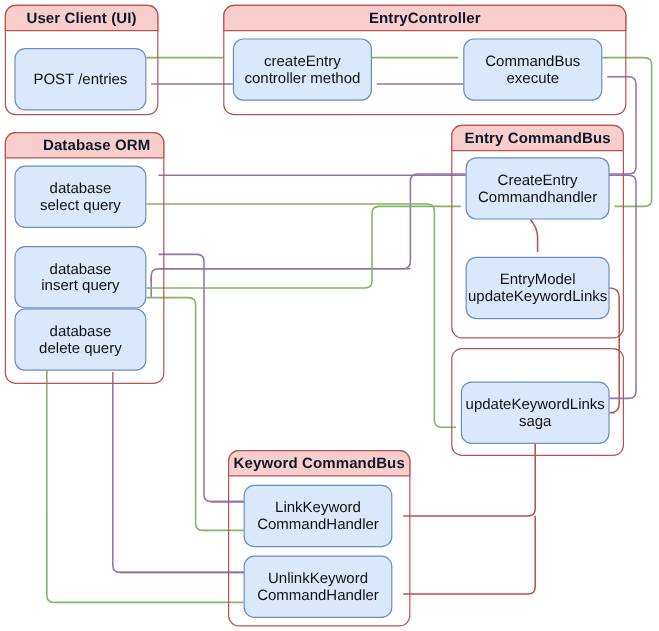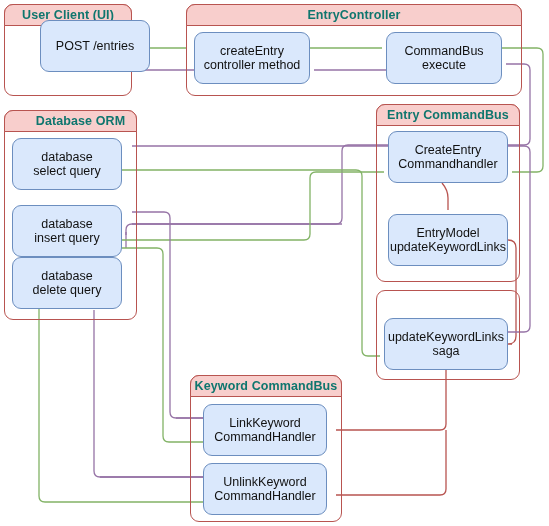--- a/index.html
+++ b/index.html
@@ -1,20 +1,20 @@
 <!DOCTYPE html>
 <html><head>
 <meta charset="utf-8">
 <style>
   html,body{margin:0;padding:0;background:#ffffff;}
   body{font-family:"Liberation Sans",sans-serif;}
   #canvas{position:relative;width:549px;height:526px;background:#ffffff;overflow:hidden;}
   .group{position:absolute;box-sizing:border-box;border:1.4px solid #b85450;border-radius:9px;background:transparent;}
   .group-title{position:absolute;box-sizing:border-box;border:1.4px solid #b85450;background:#f8cecc;border-radius:9px 9px 0 0;
-    display:flex;align-items:center;justify-content:center;color:#0f766e;font-weight:bold;font-size:12.5px;letter-spacing:.1px;}
+    display:flex;align-items:center;justify-content:center;color:#0f172a;font-weight:bold;font-size:12.5px;letter-spacing:.1px;}
   .node{position:absolute;box-sizing:border-box;border:1.3px solid #6c8ebf;background:#dae8fc;border-radius:9px;
     display:flex;align-items:center;justify-content:center;text-align:center;color:#111111;font-size:12.5px;line-height:14.5px;
     white-space:pre-line;}
   svg.edges{position:absolute;left:0;top:0;width:549px;height:526px;pointer-events:none;}
   svg.edges path{fill:none;stroke-width:1.3;}
 </style>
 </head>
 <body>
 
 <div id="canvas">
@@ -84,21 +84,21 @@
   <div class="group-title" style="left:4px;top:110px;width:133px;height:22px;padding-left:20px;">Database ORM</div>
 
   <div class="group" style="left:376px;top:104px;width:144px;height:178px;"></div>
   <div class="group-title" style="left:376px;top:104px;width:144px;height:22px;">Entry CommandBus</div>
 
   <div class="group" style="left:376px;top:290px;width:144px;height:90px;"></div>
 
   <div class="group" style="left:190px;top:375px;width:152px;height:147px;"></div>
   <div class="group-title" style="left:190px;top:375px;width:152px;height:22px;">Keyword CommandBus</div>
 
-  <div class="node" style="left:12px;top:20px;width:110px;height:52px;margin-left:28px;">POST /entries</div>
+  <div class="node" style="left:12px;top:40px;width:110px;height:52px;">POST /entries</div>
 
   <div class="node" style="left:194px;top:32px;width:116px;height:52px;">createEntry
 controller method</div>
 
   <div class="node" style="left:386px;top:32px;width:116px;height:52px;">CommandBus
 execute</div>
 
   <div class="node" style="left:12px;top:138px;width:110px;height:52px;">database
 select query</div>
 

